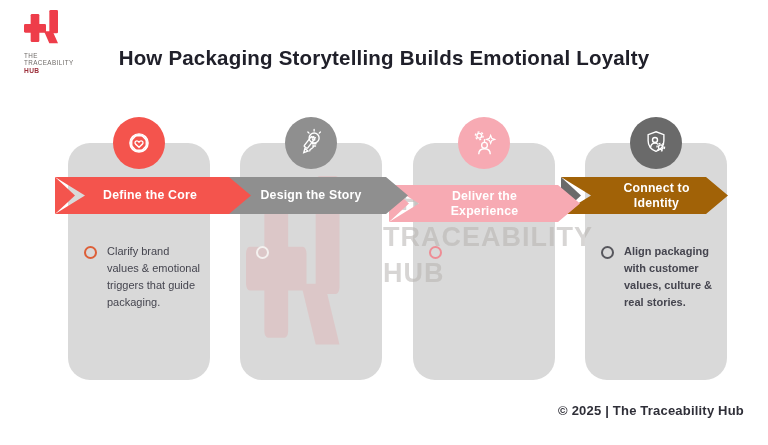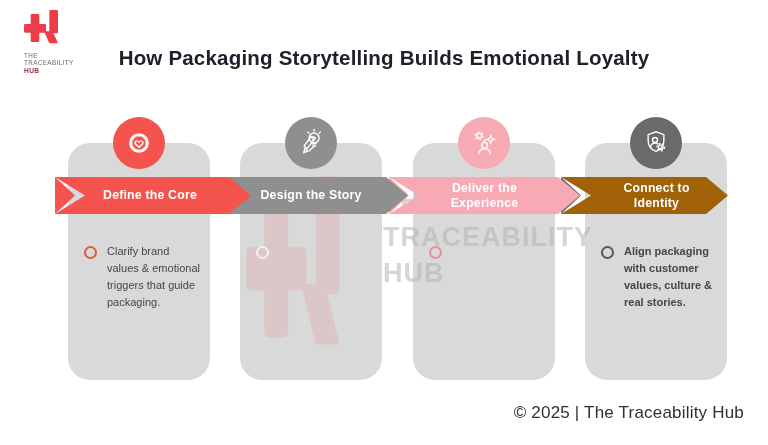--- a/index.html
+++ b/index.html
@@ -42,25 +42,25 @@
   .arrow{position:absolute;top:177px;height:37px;}
   .arrow .tail{position:absolute;left:0;top:0;bottom:0;width:20px;clip-path:polygon(0 0,100% 50%,0 100%);}
   .arrow .body{
     position:absolute;left:0;right:0;top:0;bottom:0;
     clip-path:polygon(0 0,calc(100% - 22px) 0,100% 50%,calc(100% - 22px) 100%,0 100%,30px 50%);
     display:flex;align-items:center;justify-content:center;text-align:center;
   }
   .arrow .label{color:#ffffff;font-size:12.3px;font-weight:700;line-height:14.5px;letter-spacing:.2px;}
   .a1{left:55px;width:196px;text-decoration:underline;} .a1 .body{padding:0 34px 0 28px;}
   .a2{left:218px;width:190px;} .a2 .body{padding:0 30px 0 26px;}
-  .a3{left:389px;width:191px;} .a3 .body{padding:0 28px 0 28px;}
+  .a3{left:389px;width:191px;margin-top:8px;} .a3 .body{padding:0 28px 0 28px;}
   .a4{left:561px;width:167px;} .a4 .body{padding:0 16px 0 40px;}
   
   .footer{
-    position:absolute;right:24px;top:403px;font-size:17px;font-weight:400;
+    position:absolute;right:24px;top:403px;font-size:13px;font-weight:700;
     color:#2f2f38;letter-spacing:.2px;
   }
   .icon-svg{display:block;}
 </style>
 </head>
 <body>
 
 <div class="canvas">
 
   <div class="logo">

